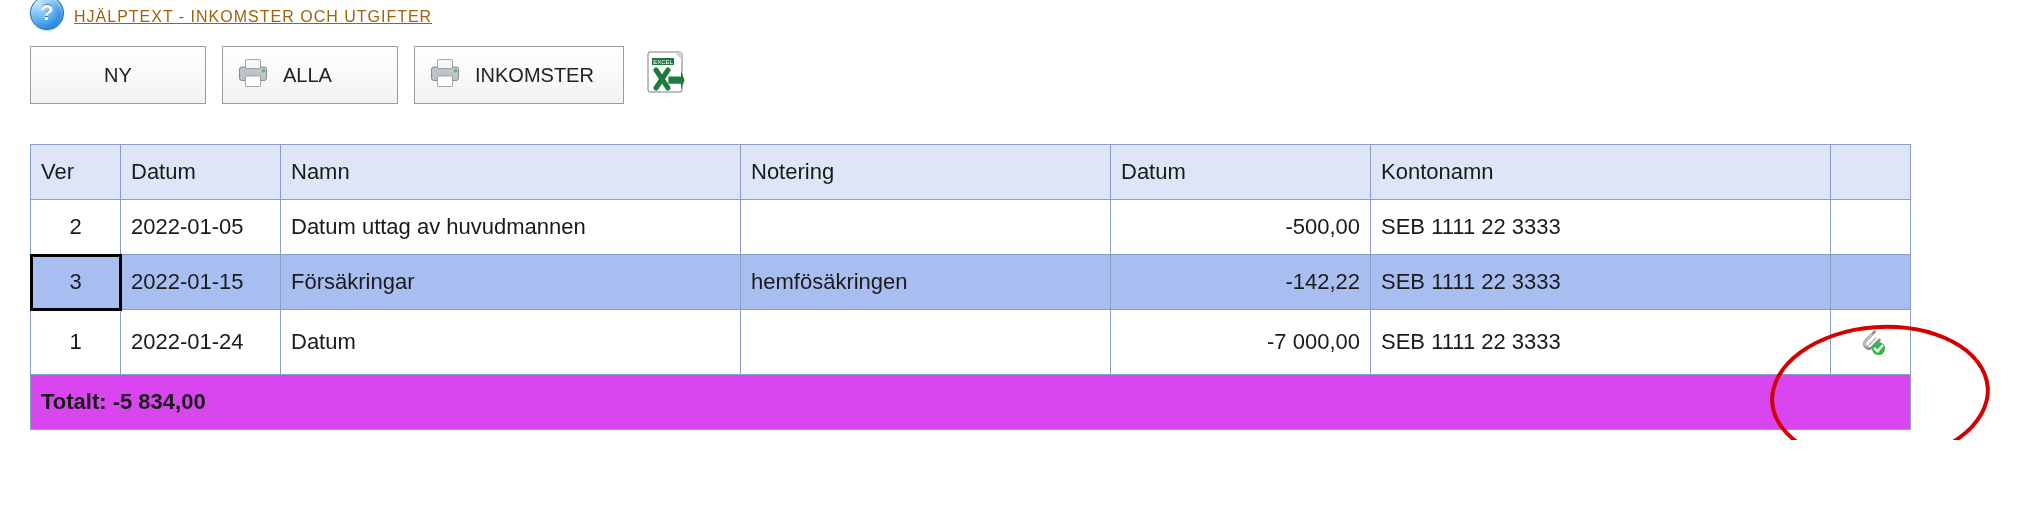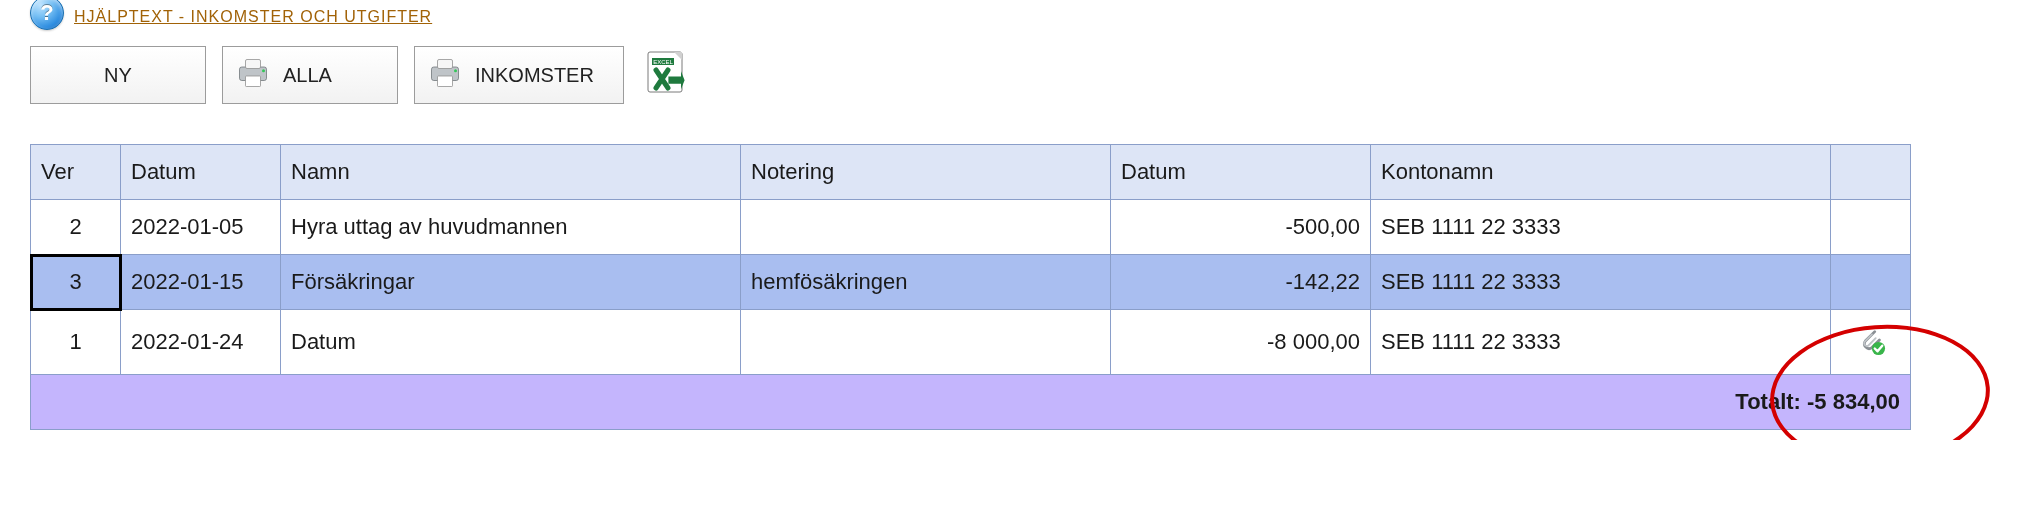--- a/index.html
+++ b/index.html
@@ -87,23 +87,23 @@
   col.c-konto  { width: 460px; }
   col.c-attach { width: 80px; }
 
   tr.selected td { background: #a9bef0; }
   tr.selected td.ver {
     outline: 3px solid #000;
     outline-offset: -2px;
   }
 
   .grid tfoot td {
-    background: #c4b5fd;
+    background: #d946ef;
     font-weight: 700;
-    text-align: right;
+    text-align: left;
     font-size: 22px;
   }
 
   .clip-icon { display:inline-flex; align-items:center; justify-content:center; width:100%; height:100%; }
 
   
   .annot-circle {
     position: absolute;
     border: 4px solid #d40000;
     border-radius: 50%;
@@ -185,41 +185,41 @@
           <th>Notering</th>
           <th>Datum</th>
           <th>Kontonamn</th>
           <th></th>
         </tr>
       </thead>
       <tbody id="grid-body">
           <tr>
             <td class="ver">2</td>
             <td>2022-01-05</td>
-            <td>Hyra uttag av huvudmannen</td>
+            <td>Datum uttag av huvudmannen</td>
             <td></td>
             <td class="num">-500,00</td>
             <td>SEB 1111 22 3333</td>
             <td style="text-align: center;"></td>
           </tr>
           <tr class="selected">
             <td class="ver">3</td>
             <td>2022-01-15</td>
             <td>Försäkringar</td>
             <td>hemfösäkringen</td>
             <td class="num">-142,22</td>
             <td>SEB 1111 22 3333</td>
             <td style="text-align: center;"></td>
           </tr>
           <tr>
             <td class="ver">1</td>
             <td>2022-01-24</td>
             <td>Datum</td>
             <td></td>
-            <td class="num">-8 000,00</td>
+            <td class="num">-7 000,00</td>
             <td>SEB 1111 22 3333</td>
             <td style="text-align: center;"><span class="clip-icon">
                 <svg width="30" height="30" viewBox="0 0 32 32">
                   <path d="M20 6 L10 16 a5 5 0 0 0 7 7 L25 15" fill="none" stroke="#8a8f94" stroke-width="3" stroke-linecap="round"></path>
                   <path d="M17 9 L9 17 a3 3 0 0 0 4 4 L21 13" fill="none" stroke="#bfc3c7" stroke-width="2" stroke-linecap="round"></path>
                   <circle cx="24" cy="24" r="7" fill="#39b54a"></circle>
                   <path d="M20 24 l3 3 l5 -6" fill="none" stroke="#fff" stroke-width="2.5" stroke-linecap="round" stroke-linejoin="round"></path>
                 </svg>
               </span></td>
           </tr>

